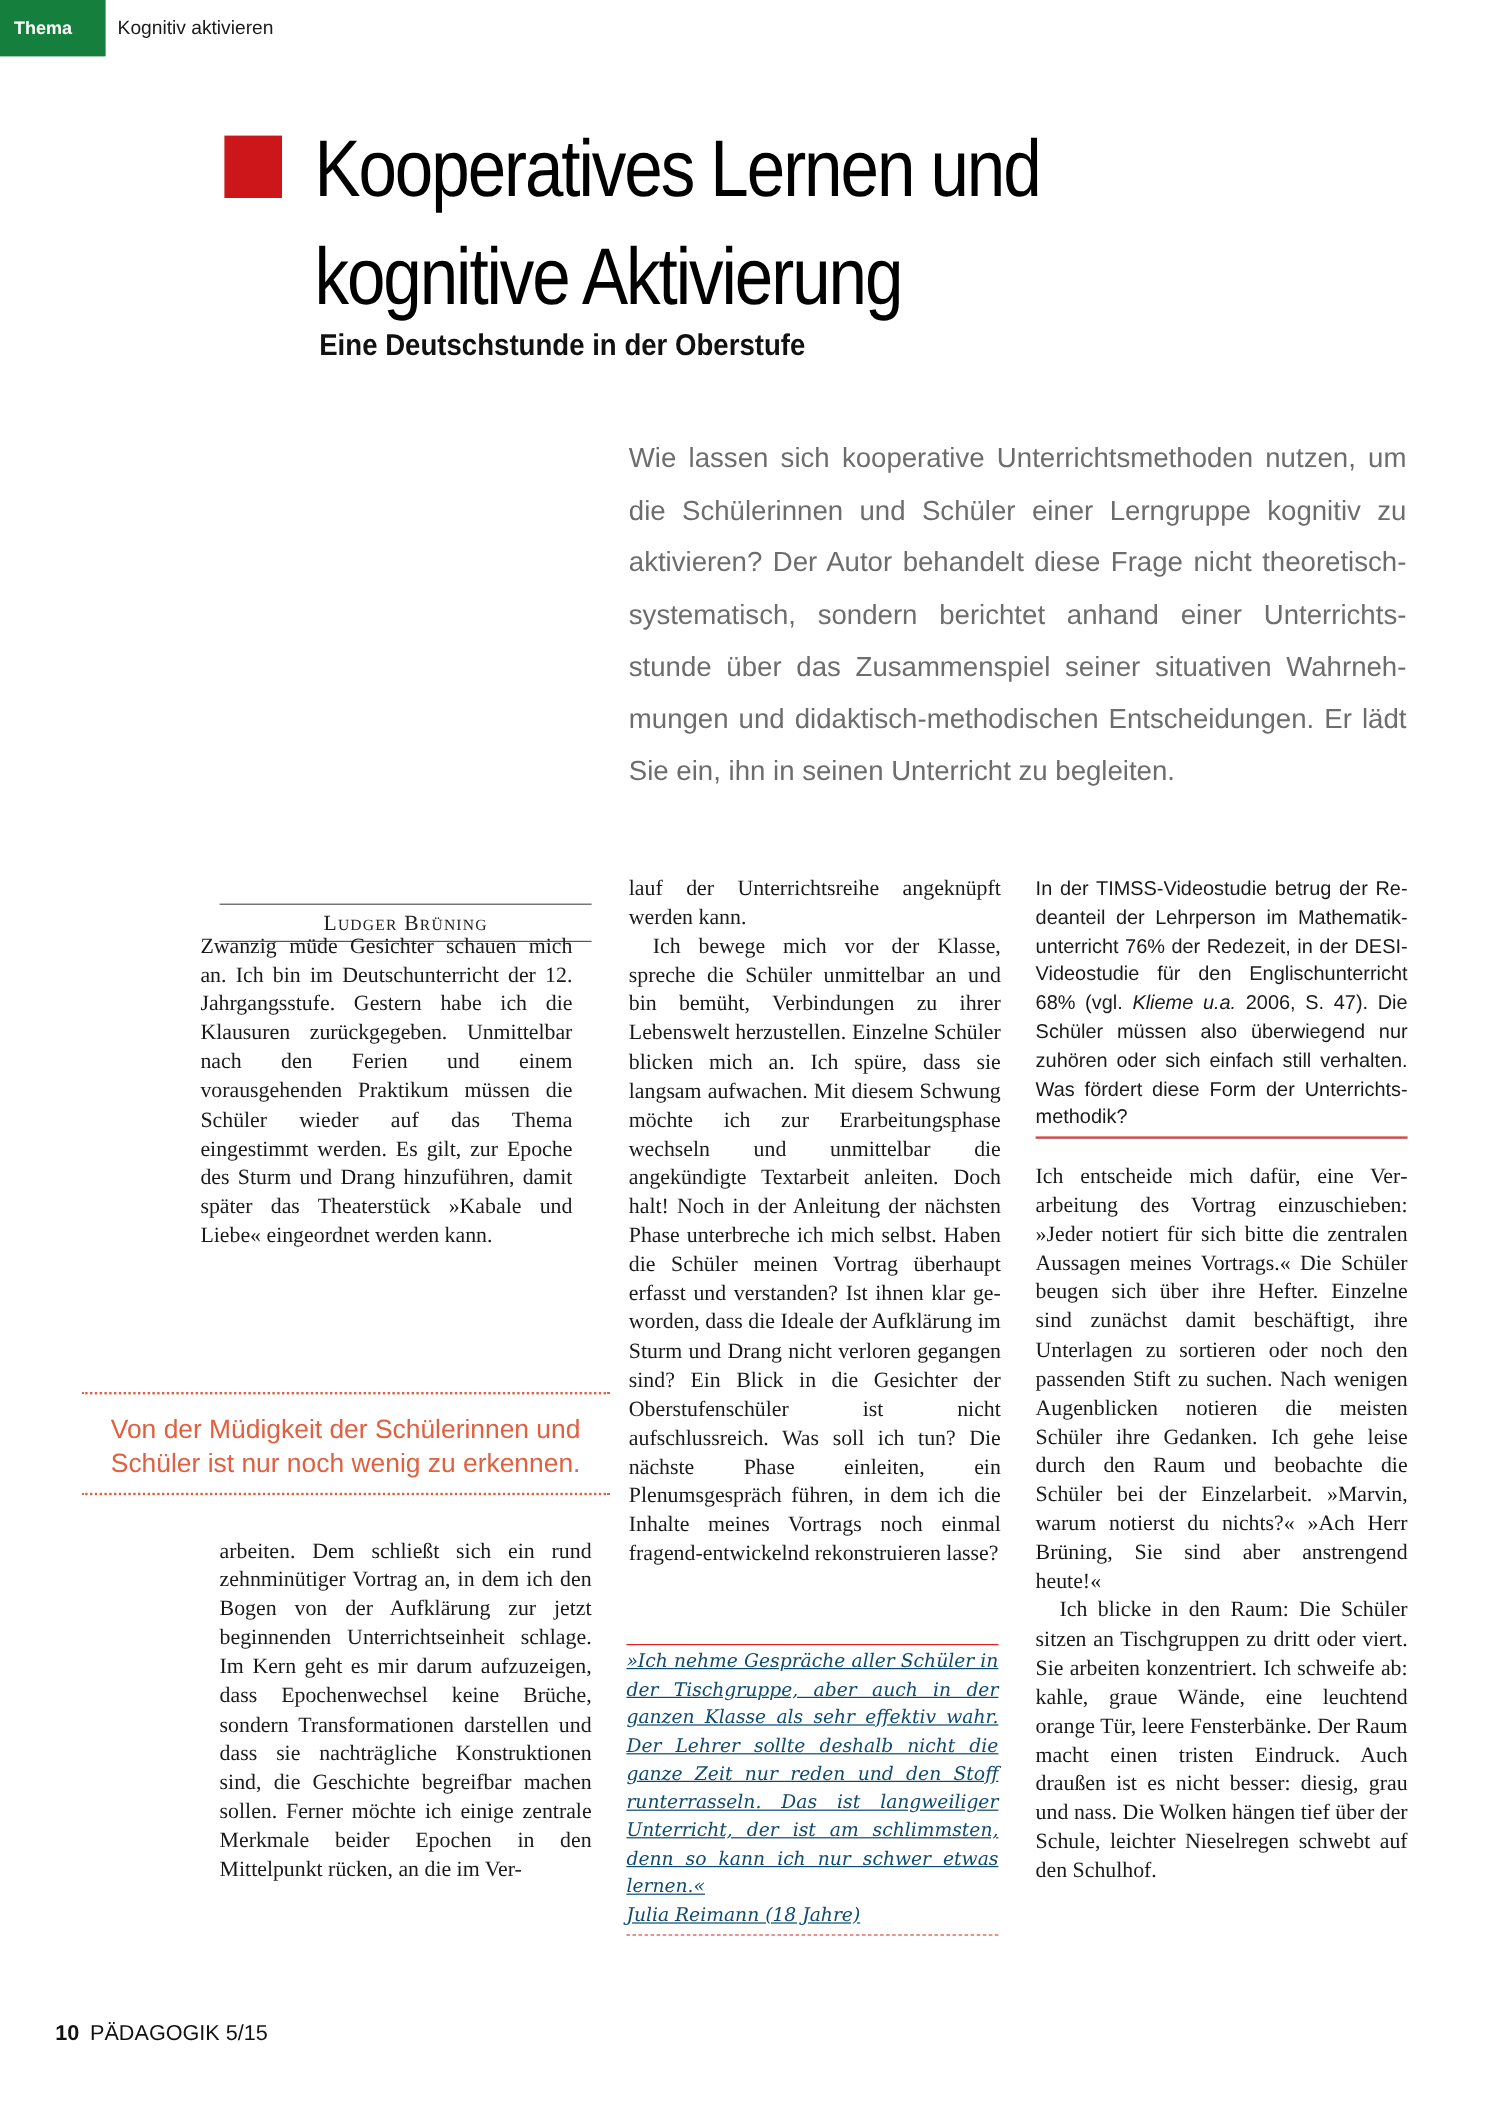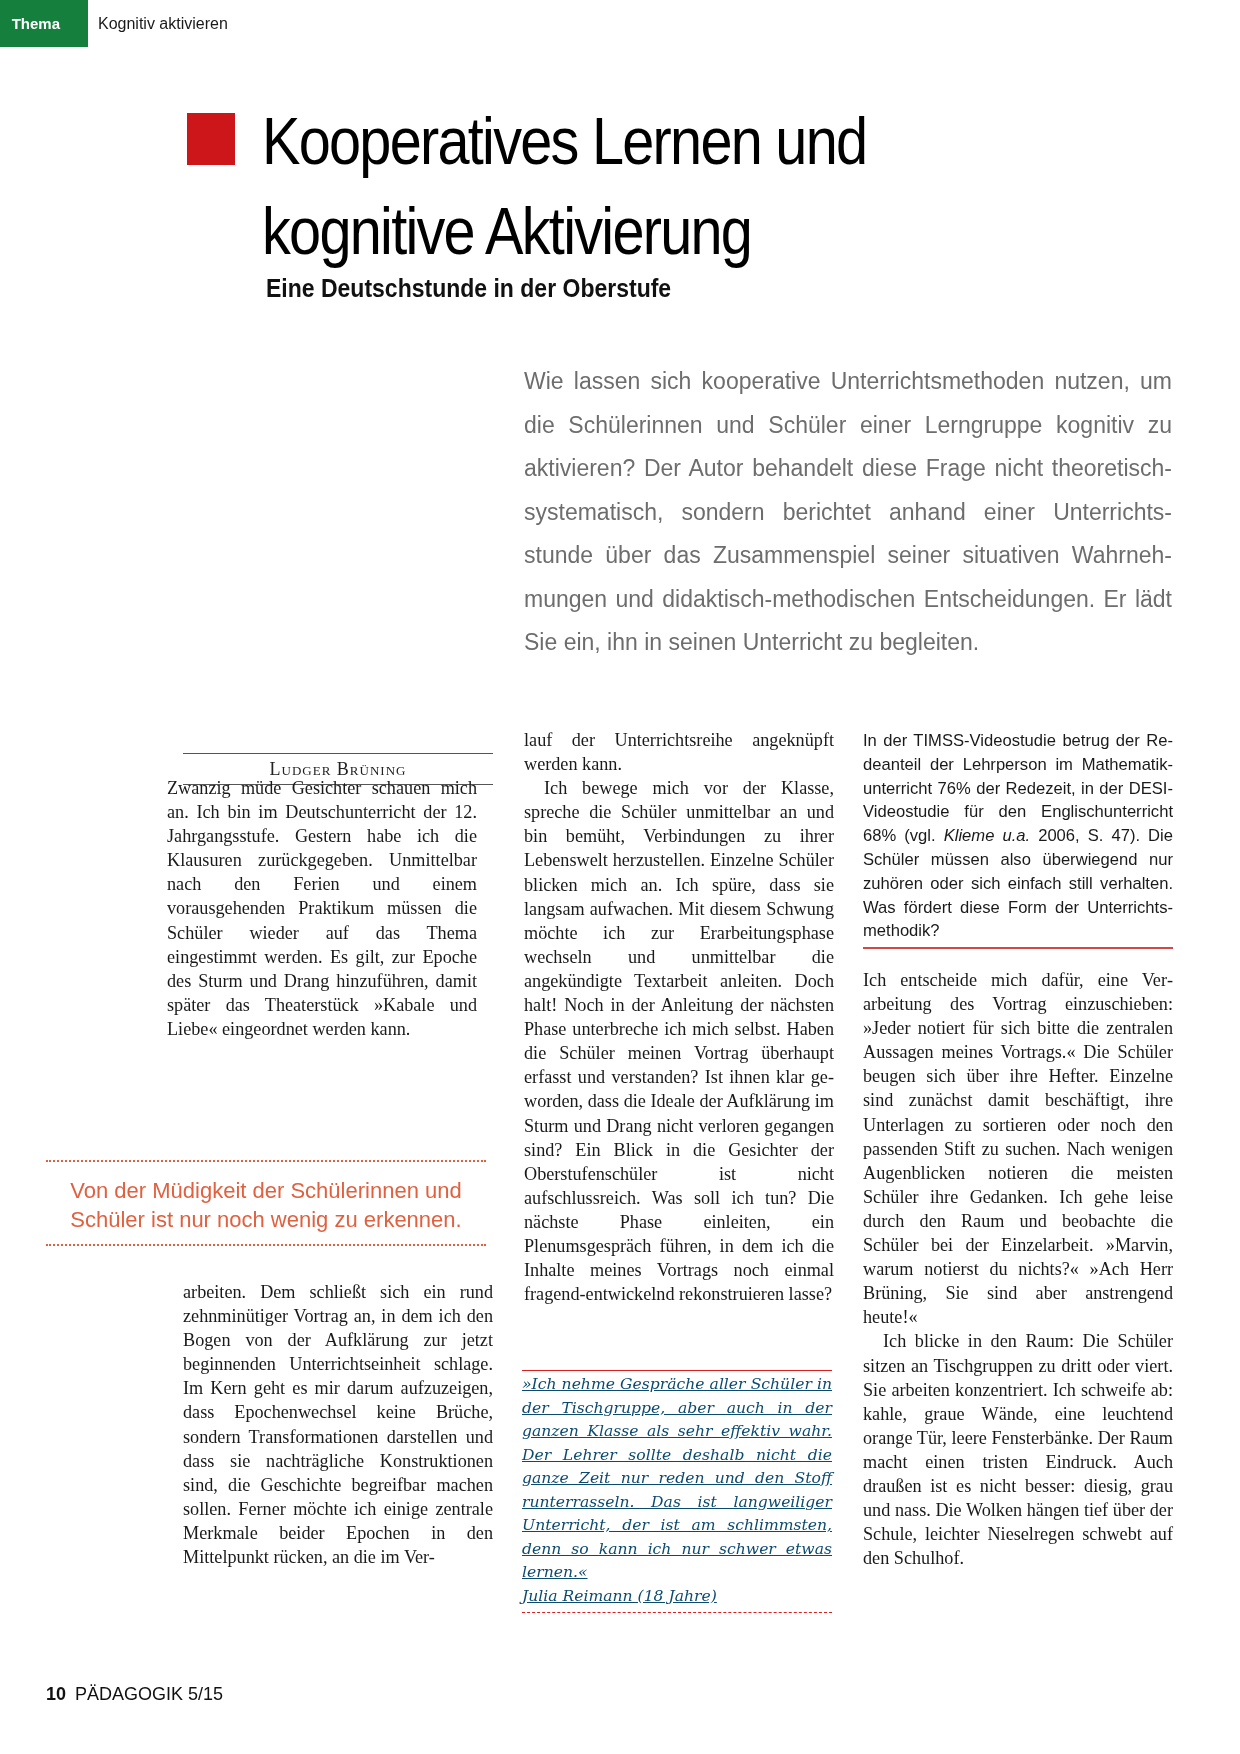--- a/index.html
+++ b/index.html
@@ -14,21 +14,21 @@
   .subtitle { position: absolute; left: 266px; top: 274px; margin: 0; font-family: "Liberation Sans", sans-serif; font-weight: bold; font-size: 25px; color: #111; transform: scaleX(0.92); transform-origin: left top; white-space: nowrap; }
 
   .lead { position: absolute; left: 524px; top: 360px; width: 648px; margin: 0; font-family: "Liberation Sans", sans-serif; font-size: 23px; line-height: 43.5px; color: #6d6d6d; text-align: justify; hyphens: manual; }
 
   .col { position: absolute; font-family: "Liberation Serif", serif; font-size: 18.2px; line-height: 24.1px; color: #1a1a1a; text-align: justify; hyphens: manual; }
   .col p { margin: 0; }
   .col p.indent { text-indent: 20px; }
 
   .byline { position: absolute; left: 183px; top: 729px; width: 310px; border-top: 1.5px solid #555; border-bottom: 1.5px solid #555; height: 30px; display: flex; align-items: center; justify-content: center; font-family: "Liberation Serif", serif; font-variant: small-caps; font-size: 18px; letter-spacing: 1px; color: #222; margin-top: 24px; }
 
-  .pullquote { position: absolute; left: 46px; top: 1160px; width: 440px; border-top: 2px dotted #e0603f; border-bottom: 2px dotted #e0603f; padding: 14px 0 10px 0; text-align: center; font-family: "Liberation Sans", sans-serif; font-size: 22px; line-height: 29px; color: #e0603f; }
+  .pullquote { position: absolute; left: 68px; top: 1160px; width: 440px; border-top: 2px dotted #e0603f; border-bottom: 2px dotted #e0603f; padding: 14px 0 10px 0; text-align: center; font-family: "Liberation Sans", sans-serif; font-size: 22px; line-height: 29px; color: #e0603f; }
 
   .quote-box { position: absolute; left: 522px; top: 1370px; width: 310px; border-top: 1.5px solid #d92020; border-bottom: 1.5px dashed #d92020; padding: 2px 0 4px 0; font-family: "DejaVu Serif", serif; font-style: italic; font-size: 15.6px; line-height: 23.5px; color: #0c4a6e; text-align: justify; text-decoration: underline; }
   .quote-box .author { text-align: left; }
 
   .info-box { position: absolute; left: 863px; top: 729px; width: 310px; font-family: "Liberation Sans", sans-serif; font-size: 16.6px; line-height: 23.8px; color: #1a1a1a; text-align: justify; border-bottom: 2px solid #d04848; padding-bottom: 4px; }
   .info-box em { font-style: italic; }
 
   .footer { position: absolute; left: 46px; top: 1684px; font-family: "Liberation Sans", sans-serif; font-size: 18px; color: #111; }
   .footer .num { font-weight: bold; margin-right: 4px; }
 </style>

